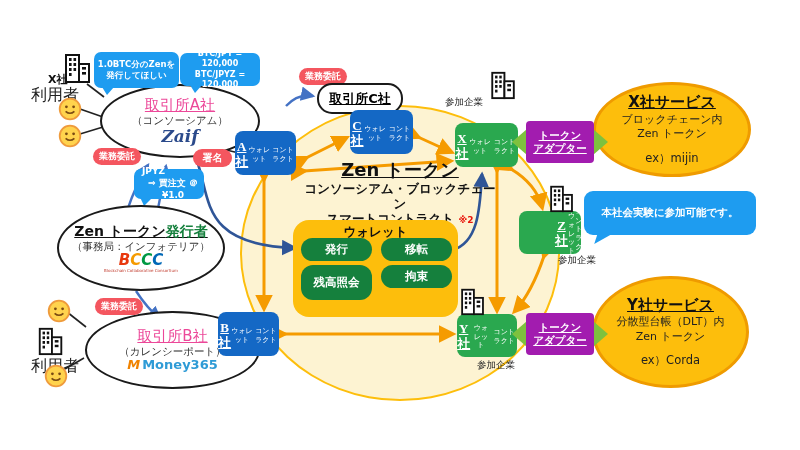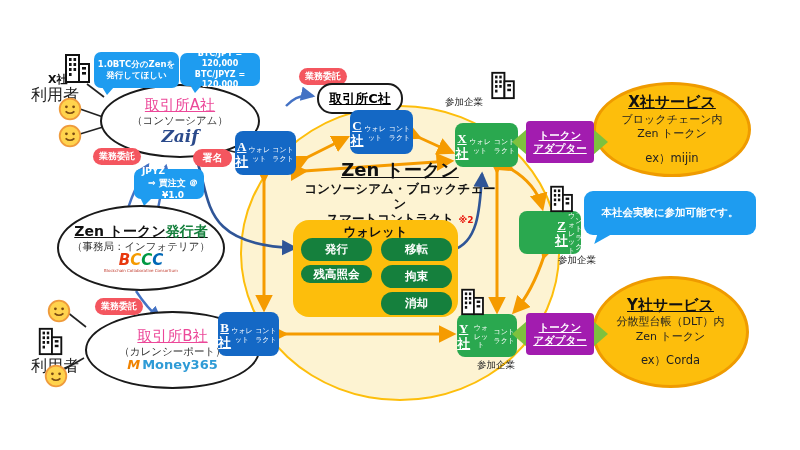--- a/index.html
+++ b/index.html
@@ -358,23 +358,22 @@
   <div class="abs zen-head">
     <div class="t1">Zen トークン</div>
     <div class="t2">コンソーシアム・ブロックチェーン</div>
     <div class="t2"><span>スマートコントラクト</span> <span class="note">※2</span></div>
   </div>
 
   <div class="abs method-box"></div>
   <div class="abs method-title">ウォレット</div>
   <div class="abs pill" style="left:301px; top:238px; width:71px; height:23px;">発行</div>
   <div class="abs pill" style="left:381px; top:238px; width:71px; height:23px;">移転</div>
-  <div class="abs pill" style="left:301px; top:265px; width:71px; height:18px;">残高照会</div>
+  <div class="abs pill" style="left:301px; top:265px; width:71px; height:35px;">残高照会</div>
   <div class="abs pill" style="left:381px; top:265px; width:71px; height:23px;">拘束</div>
-  <div class="abs pill" style="left:381px; top:292px; width:71px; height:23px;">消却</div>
 
   <div class="abs service" style="left:593px; top:82px; width:158px; height:95px;">
     <div class="sv-title">X社サービス</div>
     <div class="sv-line">ブロックチェーン内</div>
     <div class="sv-line">Zen トークン</div>
     <div class="sv-ex">ex）mijin</div>
   </div>
   <div class="abs service" style="left:592px; top:276px; width:157px; height:112px;">
     <div class="sv-title">Y社サービス</div>
     <div class="sv-line">分散型台帳（DLT）内</div>

